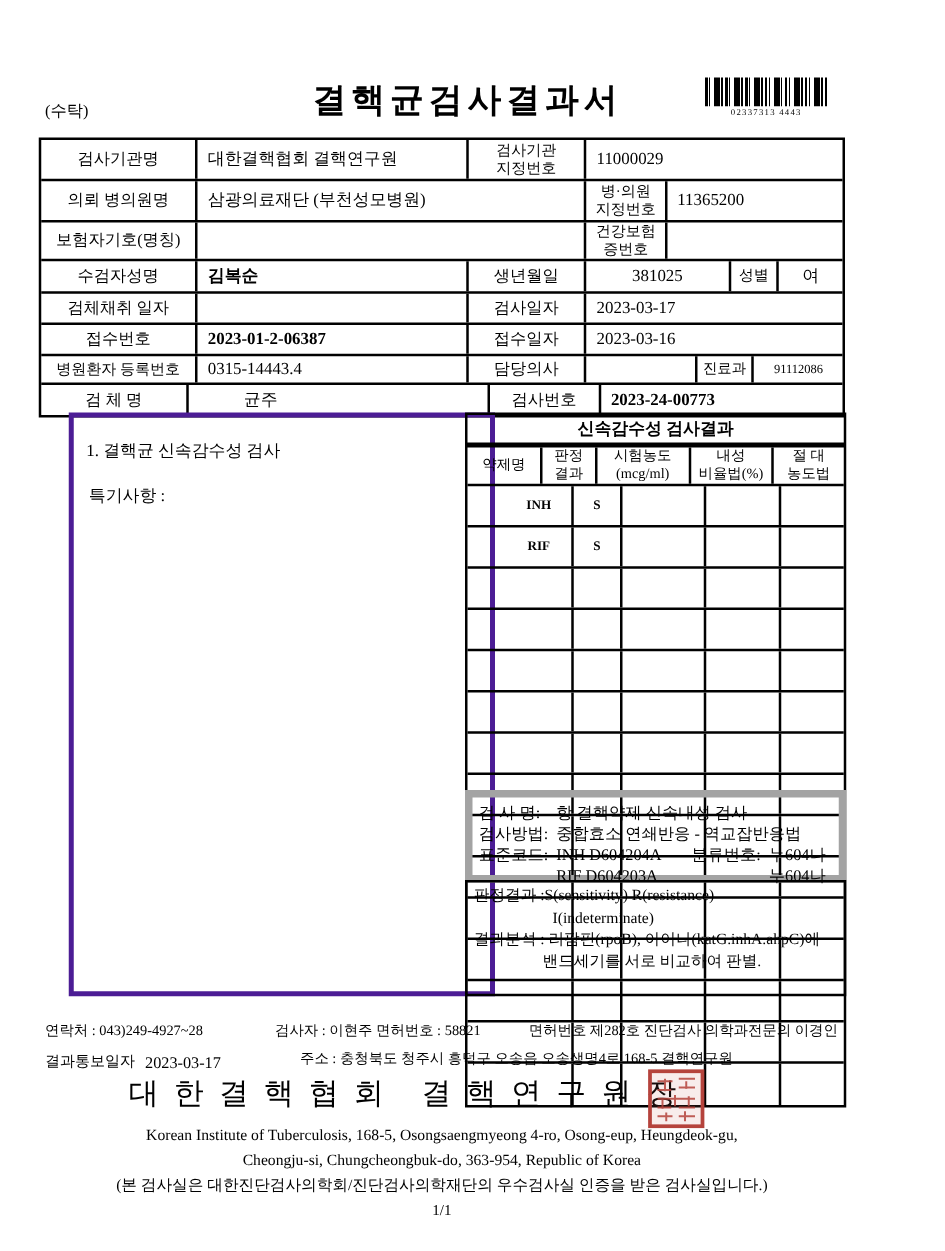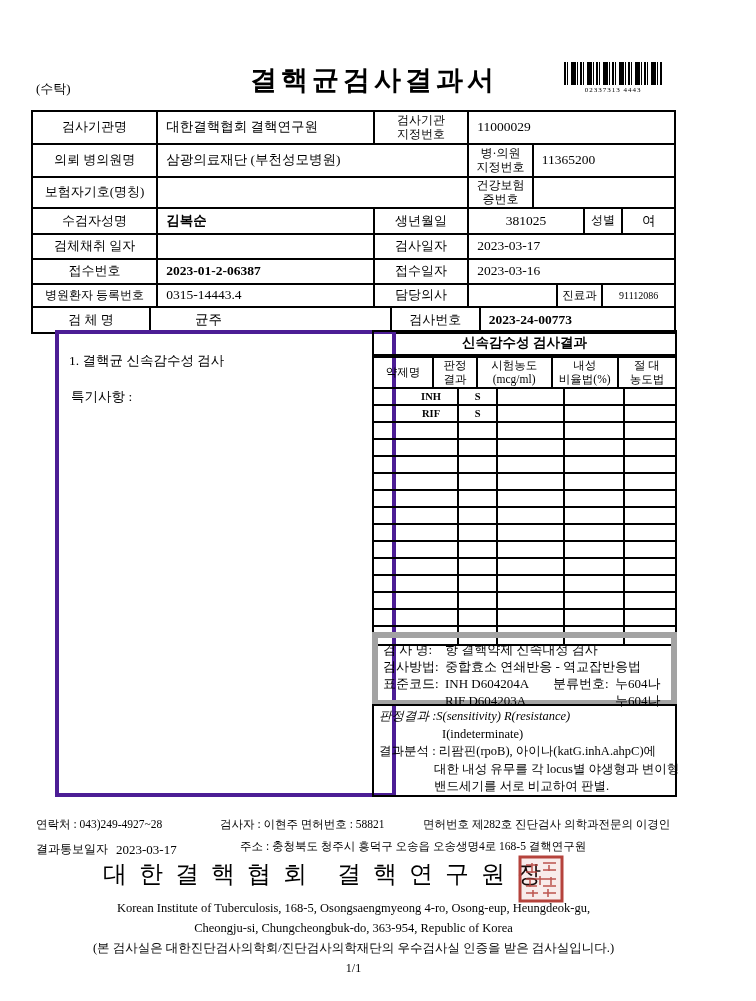--- a/index.html
+++ b/index.html
@@ -28,35 +28,35 @@
   
   .remarks-box{left:31px;top:330px;width:341px;height:467px;border:4px solid #4c1d95;box-sizing:border-box;margin-left:24px;}
   .sec-title{margin:18px 0 0 10px;font-size:13.5px;}
   .sec-remarks{margin:18px 0 0 12px;font-size:13.5px;}
   .dst-title-box{left:372px;top:330px;width:305px;height:26px;border:2px solid #000;box-sizing:border-box;
                  display:flex;align-items:center;justify-content:center;font-size:13.5px;font-weight:bold;}
   .dst-table{left:372px;top:356px;width:305px;border:2px solid #000;box-sizing:border-box;}
   .dst-hrow,.dst-row{display:flex;border-bottom:2px solid #000;box-sizing:border-box;}
   .dst-row:last-child{border-bottom:none;}
   .dst-hrow{height:31px;}
-  .dst-row{height:17px;padding-left:31px;}
+  .dst-row{height:33px;padding-left:31px;}
   .dst-cell{border-right:2px solid #000;box-sizing:border-box;display:flex;align-items:center;
             justify-content:center;text-align:center;overflow:hidden;}
   .dst-cell:last-child{border-right:none;}
   .dst-hrow .dst-cell{font-size:11.5px;line-height:1.15;white-space:pre-line;}
   .dst-row .dst-cell{font-size:10.5px;font-weight:bold;}
   .c0{width:61px;}.c1{width:44px;}.c2{width:76px;}.c3{width:67px;}.c4{width:57px;}
   .testinfo-box{left:372px;top:632px;width:305px;height:74px;border:6px solid #a3a3a3;box-sizing:border-box;
                 font-size:13px;padding:3px 0 0 5px;}
   .ti-line{display:flex;height:17px;align-items:center;white-space:nowrap;}
   .ti-w1{width:62px;}.ti-w2{width:108px;}.ti-w3{width:62px;}
   .judge-box{left:372px;top:704px;width:305px;height:93px;border:2px solid #000;box-sizing:border-box;
              font-size:12.5px;padding-top:2px;}
   .j-line{height:17.5px;display:flex;align-items:center;white-space:nowrap;}
-  .j0{padding-left:5px;font-style:italic;}.j1{padding-left:68px;}.j2{padding-left:5px;}.j3{padding-left:60px;}
+  .j0{padding-left:5px;}.j1{padding-left:68px;}.j2{padding-left:5px;}.j3{padding-left:60px;}
   
   .f-small{font-size:11.5px;white-space:nowrap;}
   .fl1-a{left:36px;top:817px;}
   .fl1-b{left:220px;top:817px;}
   .fl1-c{left:423px;top:817px;}
   .fl2-a{left:36px;top:841px;font-size:12px;}
   .fl2-b{left:116px;top:842px;font-size:13px;}
   .fl2-c{left:240px;top:839px;}
   .org-line{left:103px;top:858px;font-size:24px;font-weight:normal;letter-spacing:12px;white-space:nowrap;}
   .seal{left:518px;top:855px;}
@@ -279,21 +279,20 @@
     <span class="ti-w2">RIF D604203A</span>
     <span class="ti-w3"></span>
     <span>누604나</span>
   </div>
 </div>
 
 <div class="abs judge-box">
   <div class="j-line j0">판정결과 :S(sensitivity) R(resistance)</div>
   <div class="j-line j1">I(indeterminate)</div>
   <div class="j-line j2">결과분석 : 리팜핀(rpoB), 아이나(katG.inhA.ahpC)에</div>
-  <div class="j-line j3">대한 내성 유무를 각 locus별 야생형과 변이형</div>
   <div class="j-line j3">밴드세기를 서로 비교하여 판별.</div>
 </div>
 
 <div class="abs f-small fl1-a">연락처 : 043)249-4927~28</div>
 <div class="abs f-small fl1-b">검사자 : 이현주  면허번호 : 58821</div>
 <div class="abs f-small fl1-c">면허번호 제282호 진단검사 의학과전문의 이경인</div>
 <div class="abs f-small fl2-a">결과통보일자</div>
 <div class="abs f-small fl2-b">2023-03-17</div>
 <div class="abs f-small fl2-c">주소 : 충청북도 청주시 흥덕구 오송읍 오송생명4로 168-5 결핵연구원</div>
 

